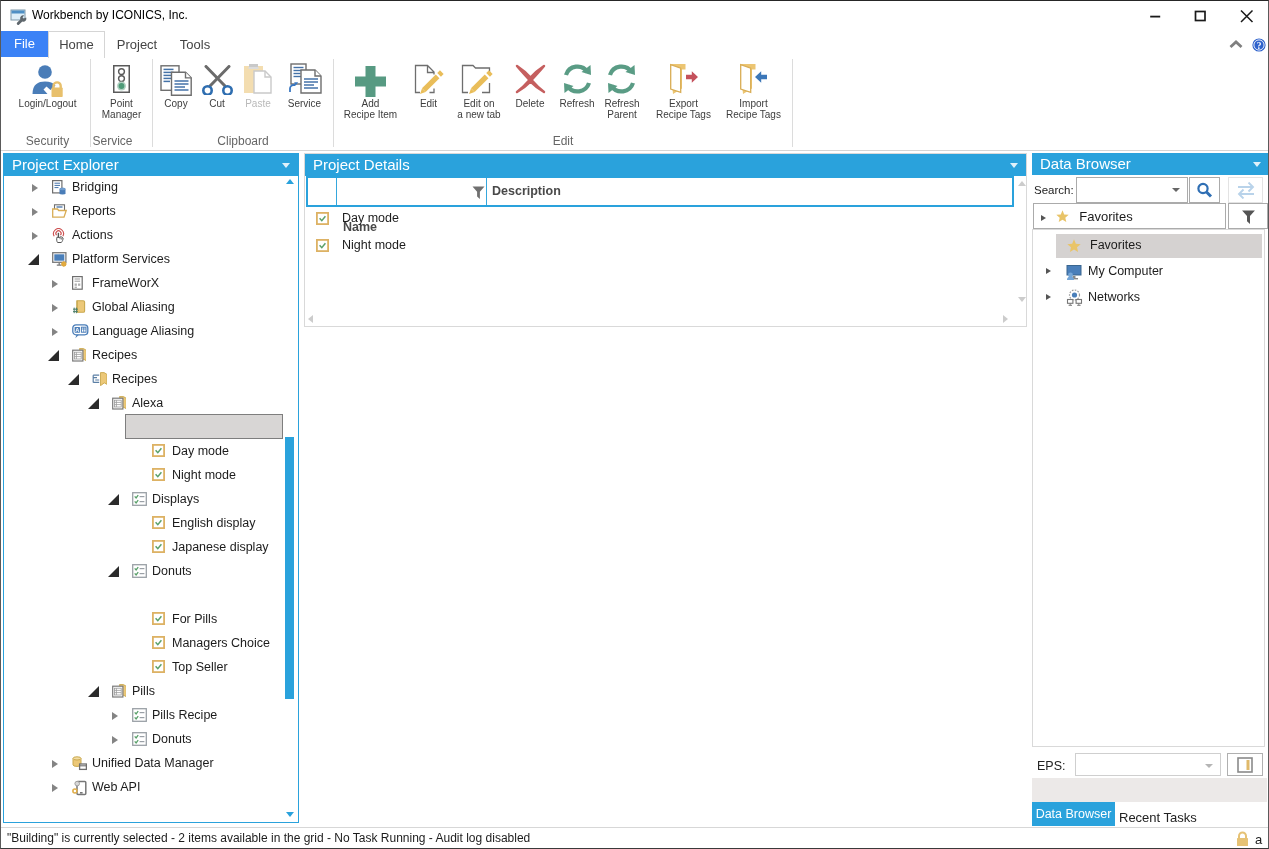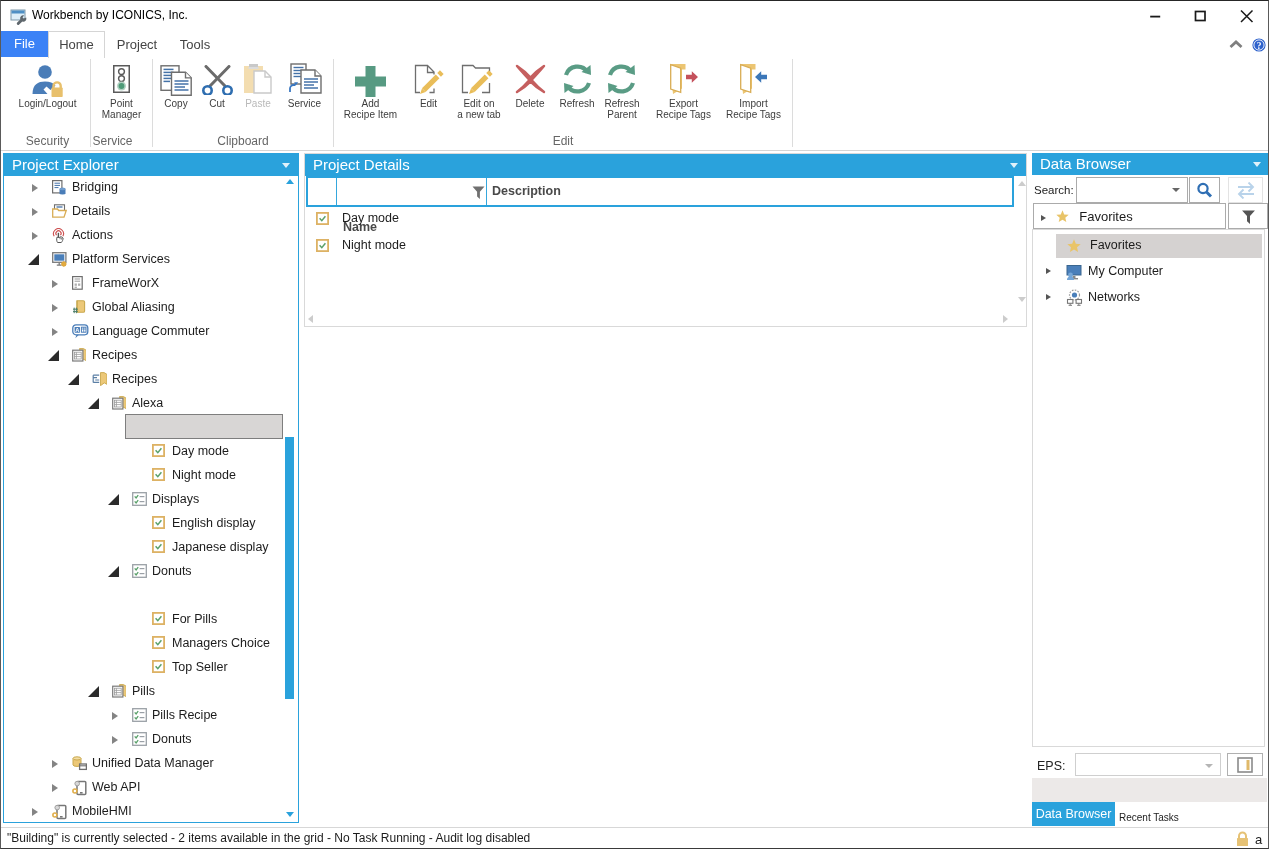--- a/index.html
+++ b/index.html
@@ -265,21 +265,21 @@
           </svg>
           <span class="txt" style="left:68px;">Bridging</span>
         </div>
 <div class="trow" style="top:46px;">
           <i class="arr-c" style="left:28px; top:7.5px; position:absolute;"></i>
           <svg width="15" height="14" viewBox="0 0 15 14" style="left:48px; top:4px;">
             <rect x="2.5" y="0.8" width="10" height="7.5" fill="#fff" stroke="#6e6e6e" stroke-width="1.1"></rect>
             <path d="M4.5,3 h6" stroke="#4472a8" stroke-width="1.3"></path>
             <path d="M0.7,5 h4.8 l1.2,1.5 h7.5 l-2.2,6.7 h-11.3 Z" fill="#fff" stroke="#d9ad55" stroke-width="1.3"></path>
           </svg>
-          <span class="txt" style="left:68px;">Details</span>
+          <span class="txt" style="left:68px;">Reports</span>
         </div>
 <div class="trow" style="top:70px;">
           <i class="arr-c" style="left:28px; top:7.5px; position:absolute;"></i>
           <svg width="14" height="16" viewBox="0 0 14 16" style="left:48px; top:4px;">
             <path d="M2.2,8.2 a5,5 0 1 1 8.6,0" fill="none" stroke="#cc5050" stroke-width="1.1"></path>
             <path d="M4.6,7.2 a2.6,2.6 0 1 1 3.8,0" fill="none" stroke="#cc5050" stroke-width="1.1"></path>
             <path d="M6.4,4.8 v6" stroke="#555" stroke-width="1.4"></path>
             <path d="M4.9,9.3 c-0.3,2.3 -0.4,3.8 0.7,5.2 h3.7 c1.1,-1.2 1.7,-2.6 1.8,-4.4 l-2.1,-1.5 -1.2,0.8 Z" fill="#fff" stroke="#555" stroke-width="1"></path>
             <path d="M8.1,9.3 v2 M9.7,10 v1.6" stroke="#555" stroke-width="0.8"></path>
           </svg>
@@ -320,21 +320,21 @@
 <div class="trow" style="top:166px;">
           <i class="arr-c" style="left:48px; top:7.5px; position:absolute;"></i>
           <svg width="17" height="15" viewBox="0 0 17 15" style="left:68px; top:4px;">
             <rect x="0.8" y="0.8" width="15" height="10" rx="3.2" fill="#fff" stroke="#4a7db8" stroke-width="1.3"></rect>
             <path d="M4.5,10.8 l-1.2,3.4 3.6,-3.4 Z" fill="#4a7db8"></path>
             <rect x="2.6" y="2.9" width="5.4" height="5.8" rx="0.6" fill="#4a7db8"></rect>
             <text x="5.3" y="7.8" font-size="5.8" fill="#fff" text-anchor="middle" font-family="Liberation Sans" font-weight="bold">A</text>
             <rect x="9.4" y="3.2" width="4.6" height="5" fill="none" stroke="#4a7db8" stroke-width="1"></rect>
             <path d="M9.4,5 h4.6 M11.7,3.2 v5" stroke="#4a7db8" stroke-width="0.8"></path>
           </svg>
-          <span class="txt" style="left:88px;">Language Commuter</span>
+          <span class="txt" style="left:88px;">Language Aliasing</span>
         </div>
 <div class="trow" style="top:190px;">
           <i class="arr-e" style="left:44px; top:6px; position:absolute;"></i>
           <svg width="14" height="14" viewBox="0 0 14 14" style="left:68px; top:4px;">
             <path d="M7.5,0.6 h4 l2.8,1.7 v10.4 l-2.8,-1.5 -1.5,1.9 Z" fill="#ecc878" stroke="#caa84e" stroke-width="0.9"></path>
             <rect x="0.7" y="2.2" width="10.2" height="10.8" fill="#fff" stroke="#7a7a7a" stroke-width="1.2"></rect>
             <rect x="2.4" y="4.2" width="6.8" height="6.8" fill="none" stroke="#9a9a9a" stroke-width="0.8"></rect>
             <path d="M2.4,6.4 h6.8 M2.4,8.6 h6.8 M4.4,4.2 v6.8" stroke="#9a9a9a" stroke-width="0.8"></path>
           </svg>
           <span class="txt" style="left:88px;">Recipes</span>
@@ -473,30 +473,20 @@
 <div class="trow" style="top:622px;">
           <i class="arr-c" style="left:48px; top:7.5px; position:absolute;"></i>
           <svg width="15" height="16" viewBox="0 0 15 16" style="left:68px; top:4px;">
             <rect x="5" y="1.6" width="8.8" height="13" rx="1" fill="#fff" stroke="#777" stroke-width="1.5"></rect>
             <rect x="8" y="12" width="2.6" height="1.6" fill="#777"></rect>
             <circle cx="5.2" cy="3.6" r="2.3" fill="#d8d8d8" stroke="#999" stroke-width="0.9"></circle>
             <circle cx="2.9" cy="11" r="2" fill="none" stroke="#e0ae4a" stroke-width="1.6"></circle>
           </svg>
           <span class="txt" style="left:88px;">Web API</span>
         </div>
-<div class="trow" style="top:646px;">
-          <i class="arr-c" style="left:28px; top:7.5px; position:absolute;"></i>
-          <svg width="15" height="16" viewBox="0 0 15 16" style="left:48px; top:4px;">
-            <rect x="5" y="1.6" width="8.8" height="13" rx="1" fill="#fff" stroke="#777" stroke-width="1.5"></rect>
-            <rect x="8" y="12" width="2.6" height="1.6" fill="#777"></rect>
-            <circle cx="5.2" cy="3.6" r="2.3" fill="#d8d8d8" stroke="#999" stroke-width="0.9"></circle>
-            <circle cx="2.9" cy="11" r="2" fill="none" stroke="#e0ae4a" stroke-width="1.6"></circle>
-          </svg>
-          <span class="txt" style="left:68px;">MobileHMI</span>
-        </div>
 </div>
     <i class="abs sb-up"></i>
       <i class="abs sb-dn"></i>
     <div class="abs" id="sbthumb"></div>
   </div>
 
   <div class="abs" id="pdet">
     <div class="phead">
         <span>Project Details</span>
         <i class="ddv"></i>
@@ -599,21 +589,21 @@
         <i class="ddg" style="border-top-color:#b5b5b5;"></i>
       </div>
     <div class="abs" id="epsbtn">
       <svg style="margin:3px auto 0;" width="16" height="16" viewBox="0 0 16 16">
           <rect x="1" y="1" width="14" height="14" fill="#fff" stroke="#8a8a8a" stroke-width="1.6"></rect>
           <rect x="9.5" y="3" width="3" height="10" fill="#e0b96a"></rect>
         </svg>
     </div>
     <div class="abs" id="graystrip"></div>
     <div class="abs" id="dbtab">Data Browser</div>
-    <div class="abs" style="left:87px; top:653px; width:110px; height:24px; line-height:24px; font-size:10px; color:#222;">Recent Tasks</div>
+    <div class="abs" style="left:87px; top:653px; width:110px; height:24px; line-height:24px; font-size:13px; color:#222;">Recent Tasks</div>
   </div>
 
   <div class="abs" id="statusbar">
     <span style="position:absolute; left:6px; top:3px;">"Building" is currently selected - 2 items available in the grid - No Task Running - Audit log disabled</span>
     <svg class="abs" style="left:1234px; top:3px;" width="15" height="16" viewBox="0 0 15 16">
       <path d="M4,7 v-2 a3.5,3.5 0 0 1 7,0 v2" fill="none" stroke="#e6c275" stroke-width="2"></path>
       <rect x="2" y="7" width="11" height="8" rx="0.5" fill="#e6c275"></rect>
     </svg>
     <span style="position:absolute; left:1254px; top:4px; font-size:13px;">a</span>
   </div>

